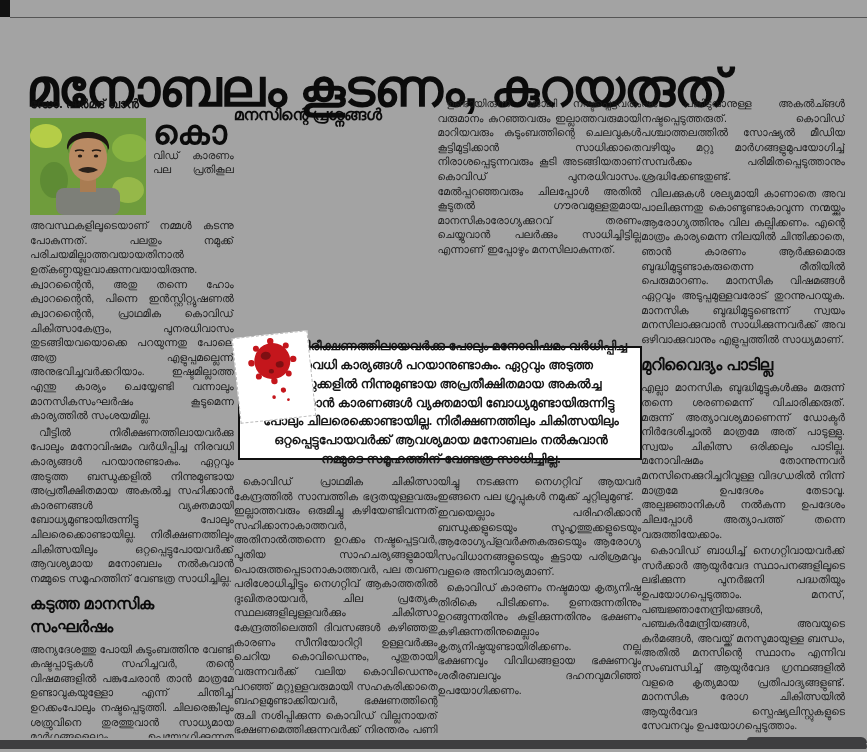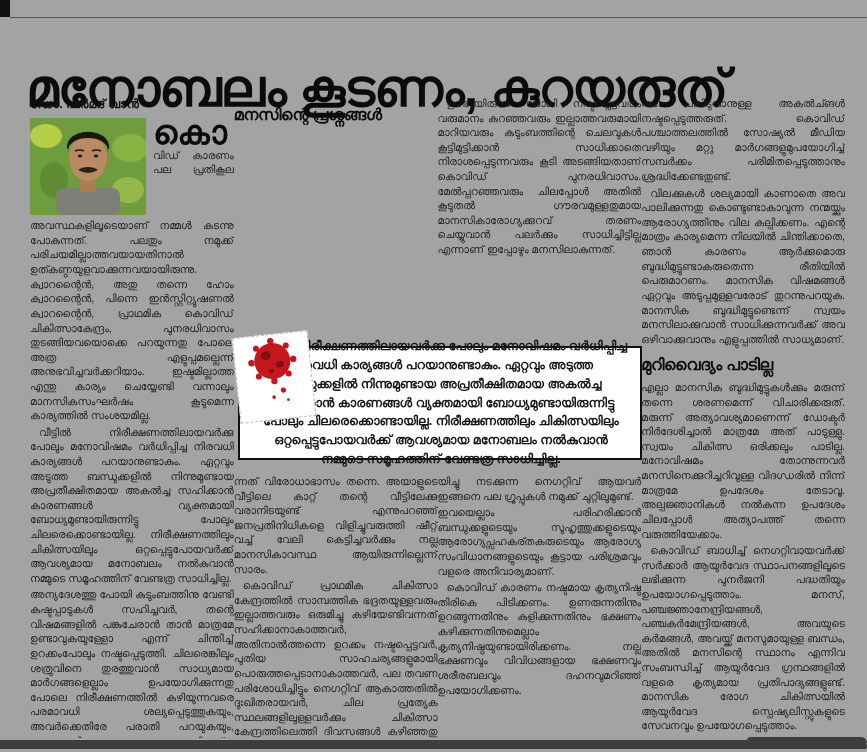--- a/index.html
+++ b/index.html
@@ -64,42 +64,42 @@
             <path d="M37 32 Q36 20 47 16 Q58 12 69 16 Q80 20 79 32 Q74 20 58 20 Q42 20 37 32 Z" fill="#1d1712"></path>
             <ellipse cx="50" cy="38" rx="2.2" ry="1.6" fill="#241b14"></ellipse>
             <ellipse cx="66" cy="38" rx="2.2" ry="1.6" fill="#241b14"></ellipse>
             <path d="M45 33 Q50 31 54 33" stroke="#241b14" stroke-width="1.6" fill="none"></path>
             <path d="M62 33 Q66 31 71 33" stroke="#241b14" stroke-width="1.6" fill="none"></path>
             <path d="M48 52 Q58 58 68 52 Q64 49 58 49 Q52 49 48 52 Z" fill="#2a211a"></path>
           </svg>
         </span><span class="dropcap">കൊ</span><span>വിഡ് കാരണം പല പ്രതികൂല അവസ്ഥകളിലൂടെയാണ് നമ്മൾ കടന്നു പോകുന്നത്. പലതും നമുക്ക് പരിചയമില്ലാത്തവയായതിനാൽ ഉത്കണ്ഠയുളവാക്കുന്നവയായിരുന്നു. ക്വാറന്റൈൻ, അതു തന്നെ ഹോം ക്വാറന്റൈൻ, പിന്നെ ഇൻസ്റ്റിറ്റ്യുഷണൽ ക്വാറന്റൈൻ, പ്രാഥമിക കൊവിഡ് ചികിത്സാകേന്ദ്രം, പുനരധിവാസം തുടങ്ങിയവയൊക്കെ പറയുന്നതു പോലെ അത്ര എളുപ്പമല്ലെന്ന് അനുഭവിച്ചവർക്കറിയാം. ഇഷ്ടമില്ലാത്ത എന്തു കാര്യം ചെയ്യേണ്ടി വന്നാലും മാനസികസംഘർഷം കൂടുമെന്ന കാര്യത്തിൽ സംശയമില്ല.</span>
       </p>
       <p>വീട്ടിൽ നിരീക്ഷണത്തിലായവർക്കു പോലും മനോവിഷമം വർധിപ്പിച്ച നിരവധി കാര്യങ്ങൾ പറയാനുണ്ടാകും. ഏറ്റവും അടുത്ത ബന്ധുക്കളിൽ നിന്നുമുണ്ടായ അപ്രതീക്ഷിതമായ അകൽച്ച സഹിക്കാൻ കാരണങ്ങൾ വ്യക്തമായി ബോധ്യമുണ്ടായിരുന്നിട്ടു പോലും ചിലരെക്കൊണ്ടായില്ല. നിരീക്ഷണത്തിലും ചികിത്സയിലും ഒറ്റപ്പെട്ടുപോയവർക്ക് ആവശ്യമായ മനോബലം നൽകുവാൻ നമ്മുടെ സമൂഹത്തിന് വേണ്ടത്ര സാധിച്ചില്ല.</p>
+      <h3 class="subhead">കടുത്ത മാനസിക സംഘർഷം</h3>
       <p class="noindent">അന്യദേശത്തു പോയി കുടുംബത്തിനു വേണ്ടി കഷ്ടപ്പാടുകൾ സഹിച്ചവർ, തന്റെ വിഷമങ്ങളിൽ പങ്കുചേരാൻ താൻ മാത്രമേ ഉണ്ടാവുകയുള്ളോ എന്ന് ചിന്തിച്ച് ഉറക്കംപോലും നഷ്ടപ്പെടുത്തി. ചിലരെങ്കിലും ശത്രുവിനെ തുരത്തുവാൻ സാധ്യമായ മാർഗങ്ങളെല്ലാം ഉപയോഗിക്കുന്നതു പോലെ നിരീക്ഷണത്തിൽ കഴിയുന്നവരെ പരമാവധി ശല്യപ്പെടുത്തുകയും, അവർക്കെതിരേ പരാതി പറയുകയും, ആളെക്കൂട്ടി ബഹളം വയ്ക്കുകയും ചെയ്തിട്ടുണ്ട്.</p>
 
     </div>
 
     <div class="col">
       <div class="pre-box">
         <h3 class="subhead">മനസിന്റെ പ്രശ്നങ്ങൾ</h3>
 
       </div>
       <div class="box-spacer"></div>
-      <p class="noindent">ന്നത് വിരോധാഭാസം തന്നെ. അയാളുടെ വീട്ടിലെ കാറ്റ് തന്റെ വീട്ടിലേക്കു വരാനിടയുണ്ട് എന്നുപറഞ്ഞ് ജനപ്രതിനിധികളെ വിളിച്ചുവരുത്തി ഷീറ്റ് വച്ച് വേലി കെട്ടിച്ചവർക്കും നല്ല മാനസികാവസ്ഥ ആയിരുന്നില്ലെന്ന് സാരം.</p>
       <p>കൊവിഡ് പ്രാഥമിക ചികിത്സാ കേന്ദ്രത്തിൽ സാമ്പത്തിക ഭദ്രതയുള്ളവരും ഇല്ലാത്തവരും ഒരുമിച്ചു കഴിയേണ്ടിവന്നത് സഹിക്കാനാകാത്തവർ, അതിനാൽത്തന്നെ ഉറക്കം നഷ്ടപ്പെട്ടവർ, പുതിയ സാഹചര്യങ്ങളുമായി പൊരുത്തപ്പെടാനാകാത്തവർ, പല തവണ പരിശോധിച്ചിട്ടും നെഗറ്റിവ് ആകാത്തതിൽ ദുഃഖിതരായവർ, ചില പ്രത്യേക സ്ഥലങ്ങളിലുള്ളവർക്കും ചികിത്സാ കേന്ദ്രത്തിലെത്തി ദിവസങ്ങൾ കഴിഞ്ഞതു കാരണം സീനിയോറിറ്റി ഉള്ളവർക്കും ചെറിയ കൊവിഡെന്നും, പുതുതായി വരുന്നവർക്ക് വലിയ കൊവിഡെന്നും പറഞ്ഞ് മറ്റുള്ളവരുമായി സഹകരിക്കാതെ ബഹളമുണ്ടാക്കിയവർ, ഭക്ഷണത്തിന്റെ രുചി നശിപ്പിക്കുന്ന കൊവിഡ് വില്ലനായത് ഭക്ഷണമെത്തിക്കുന്നവർക്ക് നിരന്തരം പണി കൊടുത്തു കൊണ്ടായിരുന്നല്ലോ? അങ്ങനെ എ</p>
     </div>
 
     <div class="col">
       <div class="pre-box">
         <p>ഉണ്ടായിരുന്ന ജോലി നഷ്ടപ്പെട്ടവരും വരുമാനം കുറഞ്ഞവരും ഇല്ലാത്തവരുമായി മാറിയവരും കുടുംബത്തിന്റെ ചെലവുകൾ കൂട്ടിമുട്ടിക്കാൻ സാധിക്കാതെ നിരാശപ്പെടുന്നവരും കൂടി അടങ്ങിയതാണ് കൊവിഡ് പുനരധിവാസം. മേൽപ്പറഞ്ഞവരും ചിലപ്പോൾ അതിൽ കൂടുതൽ ഗൗരവമുള്ളതുമായ മാനസികാരോഗ്യക്കുറവ് തരണം ചെയ്യുവാൻ പലർക്കും സാധിച്ചിട്ടില്ല എന്നാണ് ഇപ്പോഴും മനസിലാകുന്നത്.</p>
 
       </div>
       <div class="box-spacer"></div>
       <p class="noindent">യിച്ചു നടക്കുന്ന നെഗറ്റിവ് ആയവർ ഇങ്ങനെ പല ഗ്രൂപ്പുകൾ നമുക്ക് ചുറ്റിലുമുണ്ട്.</p>
-      <p class="noindent">ഇവയെല്ലാം പരിഹരിക്കാൻ ബന്ധുക്കളുടെയും സുഹൃത്തുക്കളുടെയും ആരോഗ്യപ്സഹകര്തകരുടെയും ആരോഗ്യ സംവിധാനങ്ങളുടെയും കൂട്ടായ പരിശ്രമവും വളരെ അനിവാര്യമാണ്.</p>
+      <p class="noindent">ഇവയെല്ലാം പരിഹരിക്കാൻ ബന്ധുക്കളുടെയും സുഹൃത്തുക്കളുടെയും ആരോഗ്യപ്ളവർക്തകരുടെയും ആരോഗ്യ സംവിധാനങ്ങളുടെയും കൂട്ടായ പരിശ്രമവും വളരെ അനിവാര്യമാണ്.</p>
       <p>കൊവിഡ് കാരണം നഷ്ടമായ കൃത്യനിഷ്ഠ തിരികെ പിടിക്കണം. ഉണരുന്നതിനും ഉറങ്ങുന്നതിനും കുളിക്കുന്നതിനും ഭക്ഷണം കഴിക്കുന്നതിനുമെല്ലാം കൃത്യനിഷ്ഠയുണ്ടായിരിക്കണം. നല്ല ഭക്ഷണവും വിവിധങ്ങളായ ഭക്ഷണവും ശരീരബലവും ദഹനവുമറിഞ്ഞ് ഉപയോഗിക്കണം.</p>
 
     </div>
 
     <div class="col">
       <p class="noindent">ഷം പങ്കിടുവാനുള്ള അകൽച്ങൾ നഷ്ടപ്പെടുത്തരുത്. കൊവിഡ് പശ്ചാത്തലത്തിൽ സോഷ്യൽ മീഡിയ വഴിയും മറ്റു മാർഗങ്ങളുമുപയോഗിച്ച് സമ്പർക്കം പരിമിതപ്പെടുത്താനും ശ്രദ്ധിക്കേണ്ടതുണ്ട്.</p>
       <p>വിലക്കുകൾ ശല്യമായി കാണാതെ അവ പാലിക്കുന്നതു കൊണ്ടുണ്ടാകാവുന്ന നന്മയ്ക്കും ആരോഗ്യത്തിനും വില കല്പിക്കണം. എന്റെ മാത്രം കാര്യമെന്ന നിലയിൽ ചിന്തിക്കാതെ, ഞാൻ കാരണം ആർക്കുമൊരു ബുദ്ധിമുട്ടുണ്ടാകരുതെന്ന രീതിയിൽ പെരുമാറണം. മാനസിക വിഷമങ്ങൾ ഏറ്റവും അടുപ്പമുള്ളവരോട് തുറന്നുപറയുക. മാനസിക ബുദ്ധിമുട്ടുണ്ടെന്ന് സ്വയം മനസിലാക്കുവാൻ സാധിക്കുന്നവർക്ക് അവ ഒഴിവാക്കുവാനും എളുപ്പത്തിൽ സാധ്യമാണ്.</p>
       <h3 class="subhead">മുറിവൈദ്യം പാടില്ല</h3>
       <p class="noindent">എല്ലാ മാനസിക ബുദ്ധിമുട്ടുകൾക്കും മരുന്ന് തന്നെ ശരണമെന്ന് വിചാരിക്കരുത്. മരുന്ന് അത്യാവശ്യമാണെന്ന് ഡോക്ടർ നിർദേശിച്ചാൽ മാത്രമേ അത് പാടുള്ളു. സ്വയം ചികിത്സ ഒരിക്കലും പാടില്ല. മനോവിഷമം തോന്നുന്നവർ മനസിനെക്കുറിച്ചറിവുള്ള വിദഗ്ധരിൽ നിന്ന് മാത്രമേ ഉപദേശം തേടാവൂ. അല്പജ്ഞാനികൾ നൽകുന്ന ഉപദേശം ചിലപ്പോൾ അത്യാപത്ത് തന്നെ വരുത്തിയേക്കാം.</p>
       <p>കൊവിഡ് ബാധിച്ച് നെഗറ്റിവായവർക്ക് സർക്കാർ ആയുർവേദ സ്ഥാപനങ്ങളിലൂടെ ലഭിക്കുന്ന പുനർജനി പദ്ധതിയും ഉപയോഗപ്പെടുത്താം. മനസ്, പഞ്ചജ്ഞാനേന്ദ്രിയങ്ങൾ, പഞ്ചകർമേന്ദ്രിയങ്ങൾ, അവയുടെ കർമങ്ങൾ, അവയ്ക്ക് മനസുമായുള്ള ബന്ധം, അതിൽ മനസിന്റെ സ്ഥാനം എന്നിവ സംബന്ധിച്ച് ആയുർവേദ ഗ്രന്ഥങ്ങളിൽ വളരെ കൃത്യമായ പ്രതിപാദ്യങ്ങളുണ്ട്. മാനസിക രോഗ ചികിത്സയിൽ ആയുർവേദ സ്പെഷ്യലിസ്റ്റുകളുടെ സേവനവും ഉപയോഗപ്പെടുത്താം.</p>

